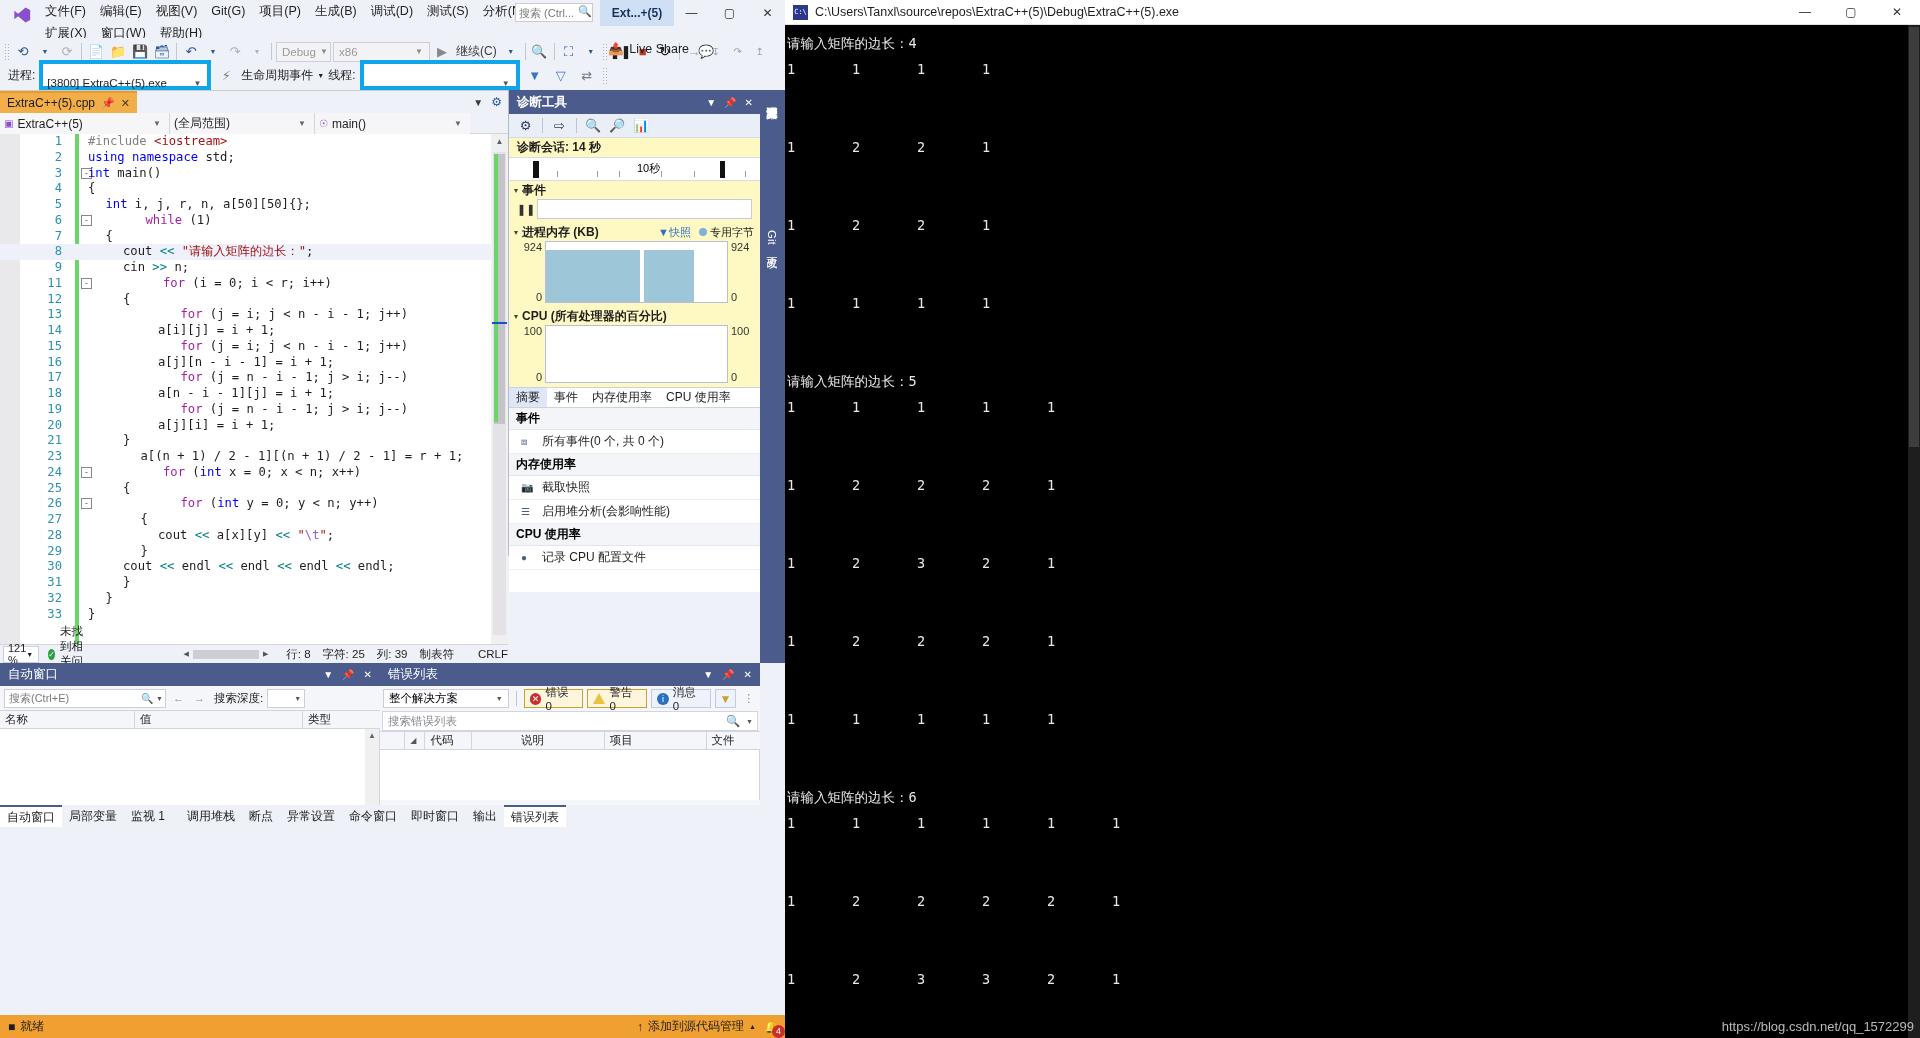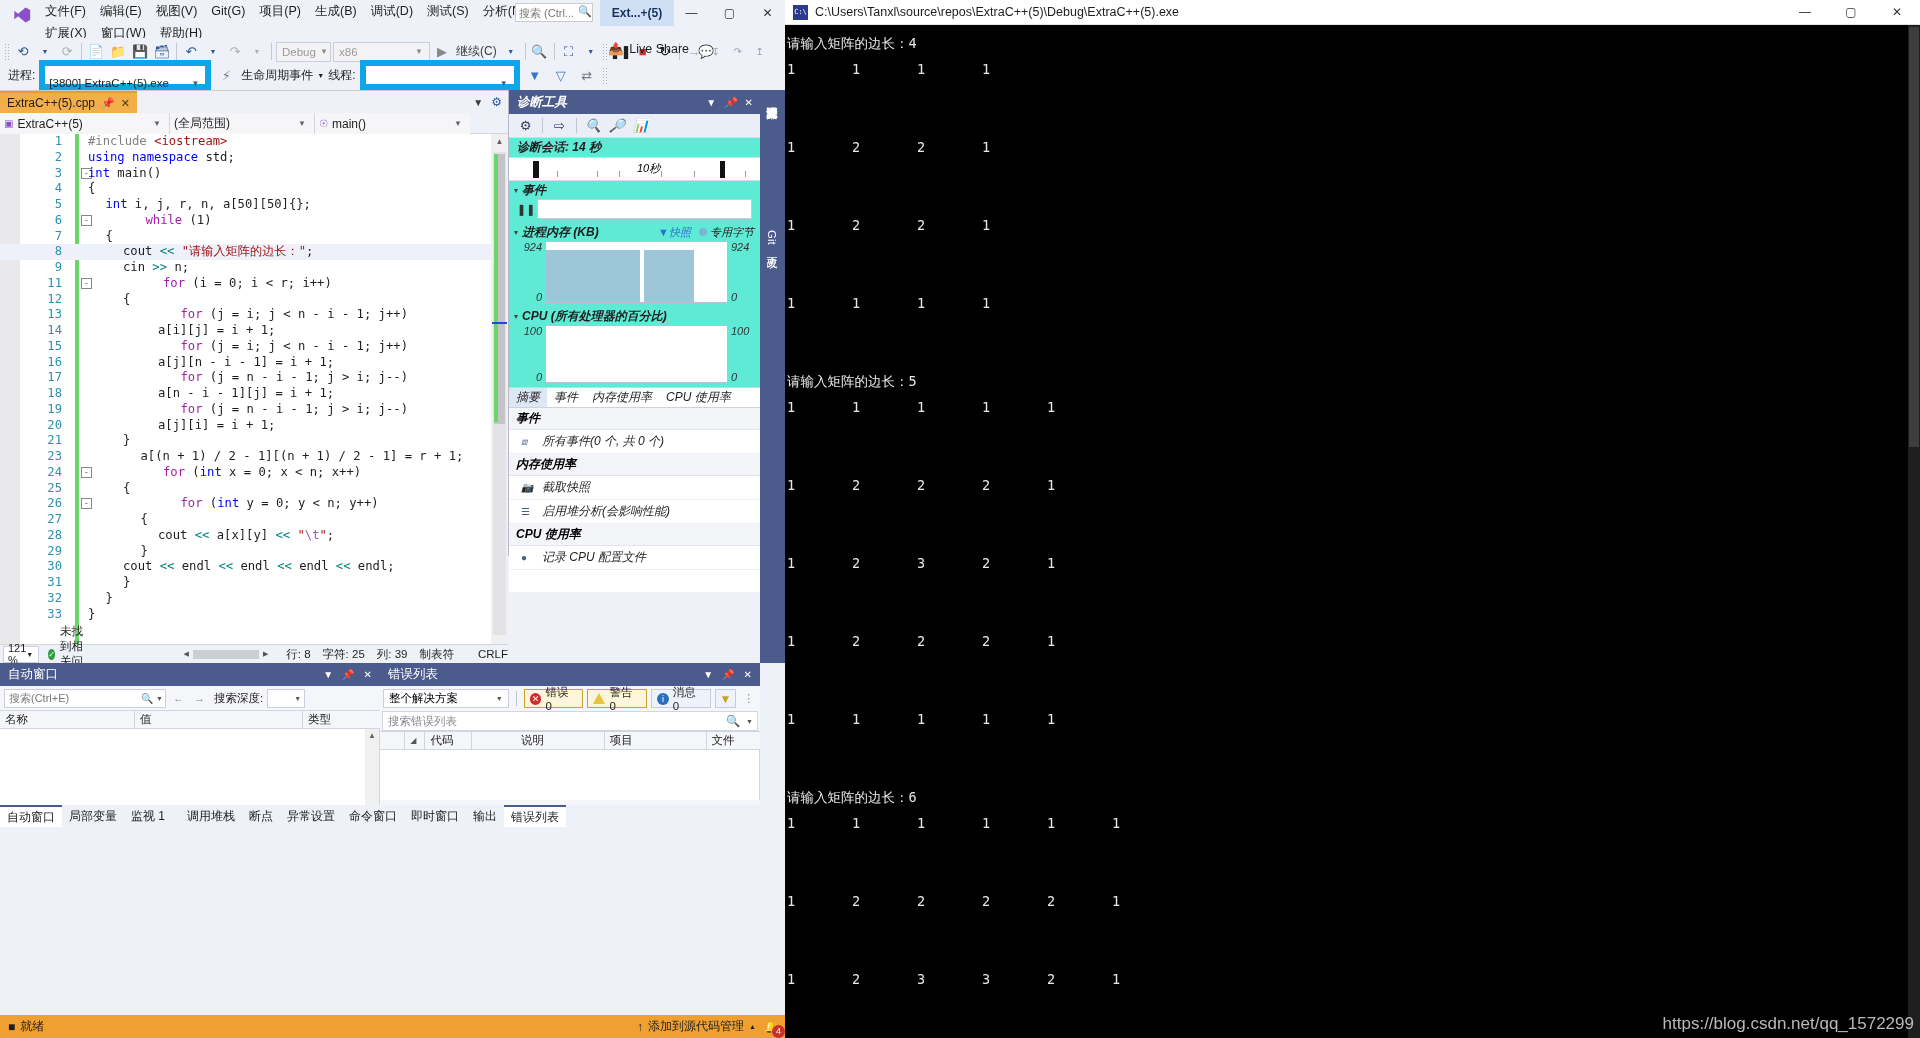--- a/index.html
+++ b/index.html
@@ -88,21 +88,21 @@
   }
 
   
   .procrow {
     position: absolute; left: 0; top: 62px; width: 785px; height: 26px;
     background: #eef1f7; display: flex; align-items: center; padding-left: 8px;
     gap: 4px;
   }
   .procrow .lbl { font-size: 12px; color: #1e1e1e; white-space: nowrap; }
   .procrow .pcombo {
-    width: 172px; height: 30px; border: 6px solid #0ea5e9; background: #fff;
+    width: 172px; height: 30px; border: 4px solid #0ea5e9; background: #fff;
     font-size: 11.5px; color: #1e1e1e; display: flex; align-items: center;
     padding: 16px 2px 0 4px;
   }
   .procrow .pcombo .arr { margin-left: auto; font-size: 8px; color: #555; padding: 0 4px; }
 
   
   .editor-wrap {
     position: absolute; left: 0px; top: 90px; width: 508px; height: 573px;
     background: #fff; border-top: 1px solid #ccc;
   }
@@ -201,21 +201,21 @@
     color: #fff; font-size: 8px; line-height: 11px; text-align: center;
     margin: 0 5px 0 9px;
   }
   .st-scroll { display:flex; align-items:center; margin-left: 100px; gap: 4px;}
   .st-bar { width: 66px; height: 9px; background: #cdcdd4; }
   .st-item { margin-left: 18px; white-space: nowrap; }
 
   
   .diag {
     position: absolute; left: 508px; top: 90px; width: 252px; height: 466px;
-    background: #5eead4; border-left: 1px solid #b5b9c9; font-style: italic;
+    background: #fef9c3; border-left: 1px solid #b5b9c9;
   }
   .diag-title {
     height: 24px; background: #4a5b8c; color: #fff; font-size: 12.5px;
     display: flex; align-items: center; padding-left: 8px; font-weight: bold;
   }
   .diag-title .ctrls { margin-left: auto; display: flex; gap: 8px;
     padding-right: 7px; font-size: 10px; font-weight: normal; }
   .diag-tb {
     height: 24px; background: #eaeef7; display: flex; align-items: center;
     gap: 3px; padding-left: 6px; border-bottom: 1px solid #d7dbe8;
@@ -413,21 +413,21 @@
     white-space: pre; line-height: 26px;
   }
   .con-sb {
     position: absolute; right: 0; top: 25px; width: 12px; bottom: 0;
     background: #1e1e1e;
   }
   .con-sb .thumb { position: absolute; left: 1px; top: 2px; width: 10px;
     height: 420px; background: #3d3d3d; }
   .watermark {
     position: absolute; right: 6px; bottom: 4px; color: #b9b9b9;
-    font-size: 17px; font-family: "Liberation Sans", sans-serif;
+    font-size: 13px; font-family: "Liberation Sans", sans-serif;
   }
 </style>
 </head>
 <body>
 
 <div id="root">
 
   <div id="vs">
 
     <div class="menubar">

